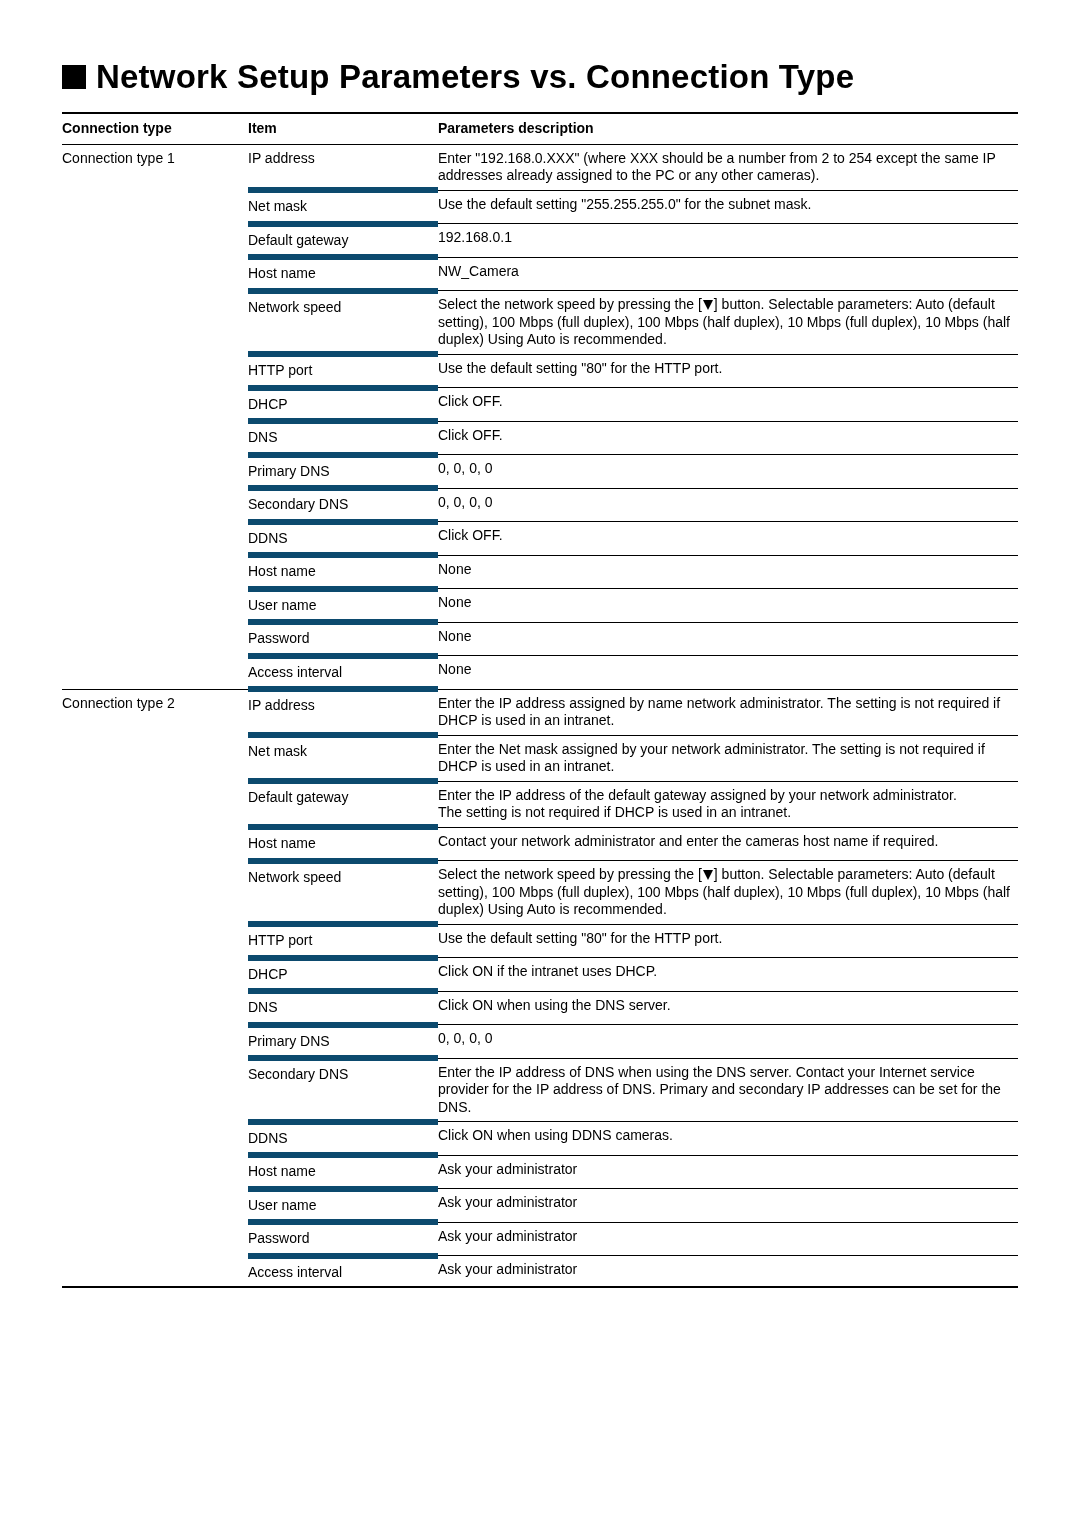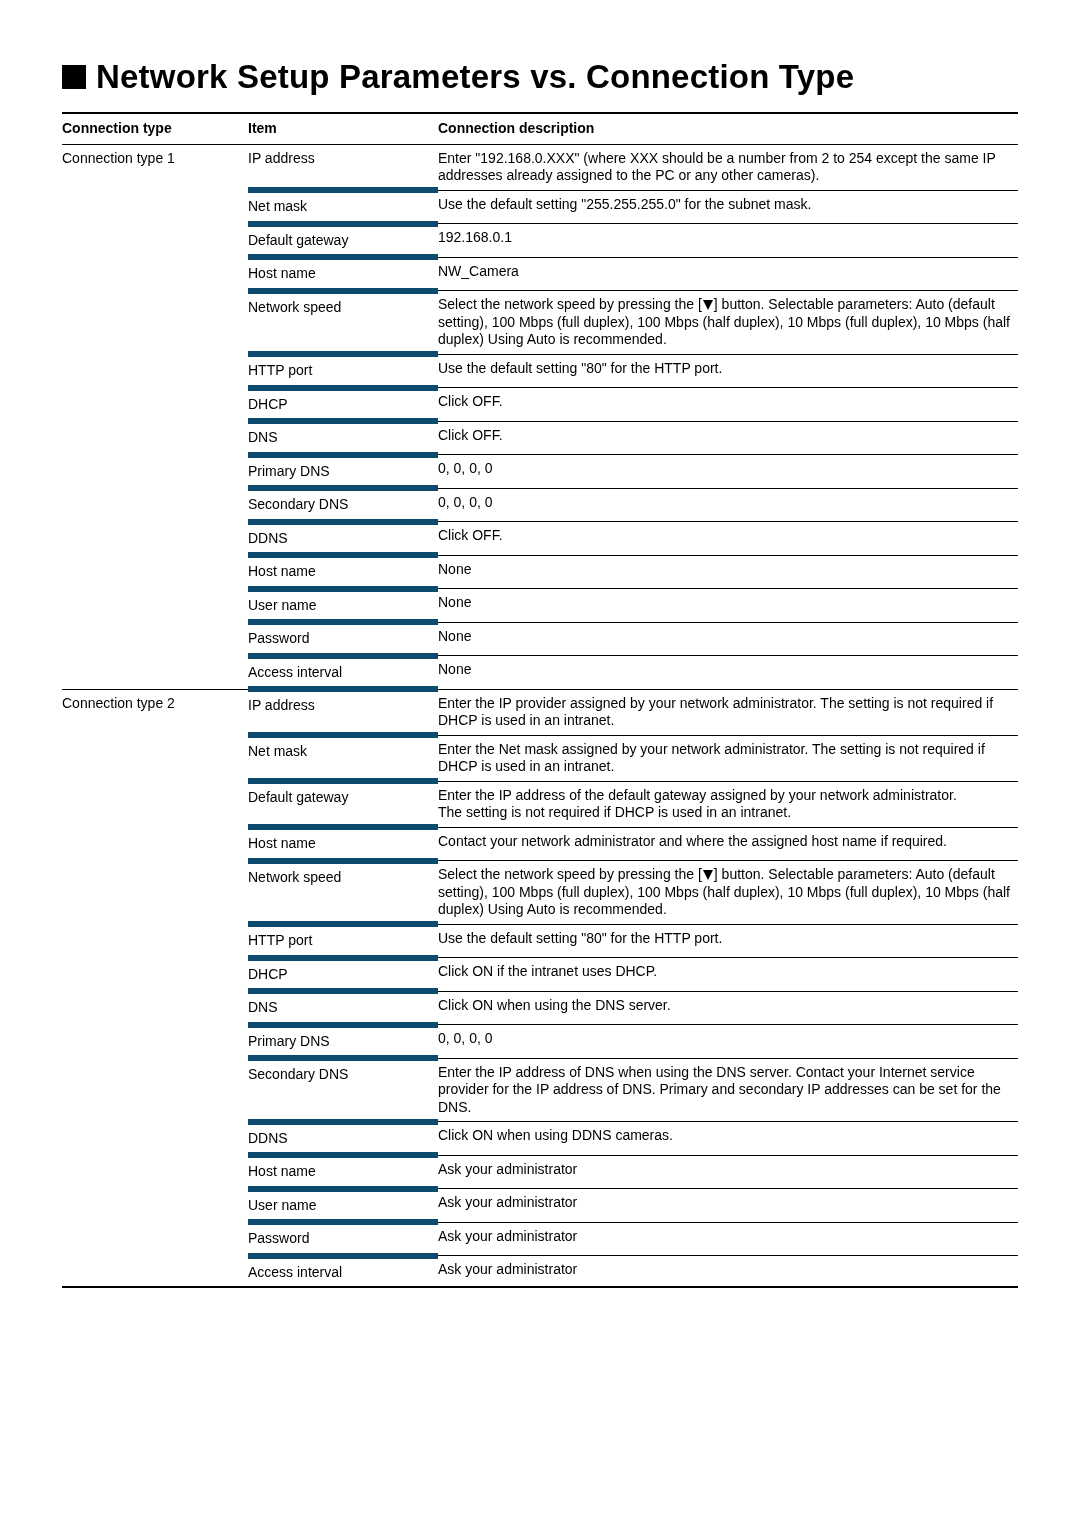--- a/index.html
+++ b/index.html
@@ -101,21 +101,21 @@
   <table>
     <colgroup>
       <col class="c-conn">
       <col class="c-item">
       <col class="c-desc">
     </colgroup>
     <thead>
       <tr>
         <th class="col-conn">Connection type</th>
         <th>Item</th>
-        <th>Connection description</th>
+        <th>Parameters description</th>
       </tr>
     </thead>
     <tbody id="tbody">
         <tr class="group-start first-row">
           <td class="col-conn" style="border-top: 1px solid rgb(0, 0, 0); margin-left: 24px;">Connection type 1</td>
           <td class="col-item">IP address</td>
           <td class="col-desc">Enter "192.168.0.XXX" (where XXX should be a number from 2 to 254 except the same IP addresses already assigned to the PC or any other cameras).</td>
         </tr>
         <tr>
           <td class="col-conn"></td>
@@ -183,36 +183,36 @@
           <td class="col-desc">None</td>
         </tr>
         <tr>
           <td class="col-conn"></td>
           <td class="col-item">Access interval</td>
           <td class="col-desc">None</td>
         </tr>
         <tr class="group-start">
           <td class="col-conn" style="border-top: 1px solid rgb(0, 0, 0);">Connection type 2</td>
           <td class="col-item">IP address</td>
-          <td class="col-desc">Enter the IP provider assigned by your network administrator. The setting is not required if DHCP is used in an intranet.</td>
+          <td class="col-desc">Enter the IP address assigned by name network administrator. The setting is not required if DHCP is used in an intranet.</td>
         </tr>
         <tr>
           <td class="col-conn"></td>
           <td class="col-item">Net mask</td>
           <td class="col-desc">Enter the Net mask assigned by your network administrator. The setting is not required if DHCP is used in an intranet.</td>
         </tr>
         <tr>
           <td class="col-conn"></td>
           <td class="col-item">Default gateway</td>
           <td class="col-desc">Enter the IP address of the default gateway assigned by your network administrator.<br>The setting is not required if DHCP is used in an intranet.</td>
         </tr>
         <tr>
           <td class="col-conn"></td>
           <td class="col-item">Host name</td>
-          <td class="col-desc">Contact your network administrator and where the assigned host name if required.</td>
+          <td class="col-desc">Contact your network administrator and enter the cameras host name if required.</td>
         </tr>
         <tr>
           <td class="col-conn"></td>
           <td class="col-item">Network speed</td>
           <td class="col-desc">Select the network speed by pressing the [<span class="tri"></span>] button. Selectable parameters: Auto (default setting), 100 Mbps (full duplex), 100 Mbps (half duplex), 10 Mbps (full duplex), 10 Mbps (half duplex) Using Auto is recommended.</td>
         </tr>
         <tr>
           <td class="col-conn"></td>
           <td class="col-item">HTTP port</td>
           <td class="col-desc">Use the default setting "80" for the HTTP port.</td>

